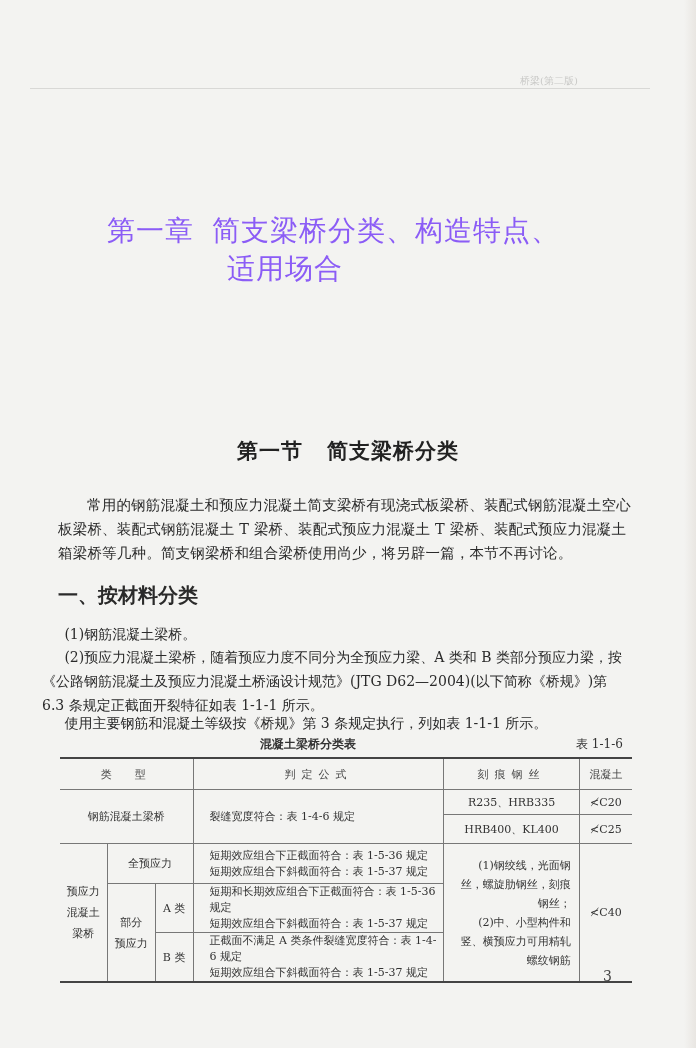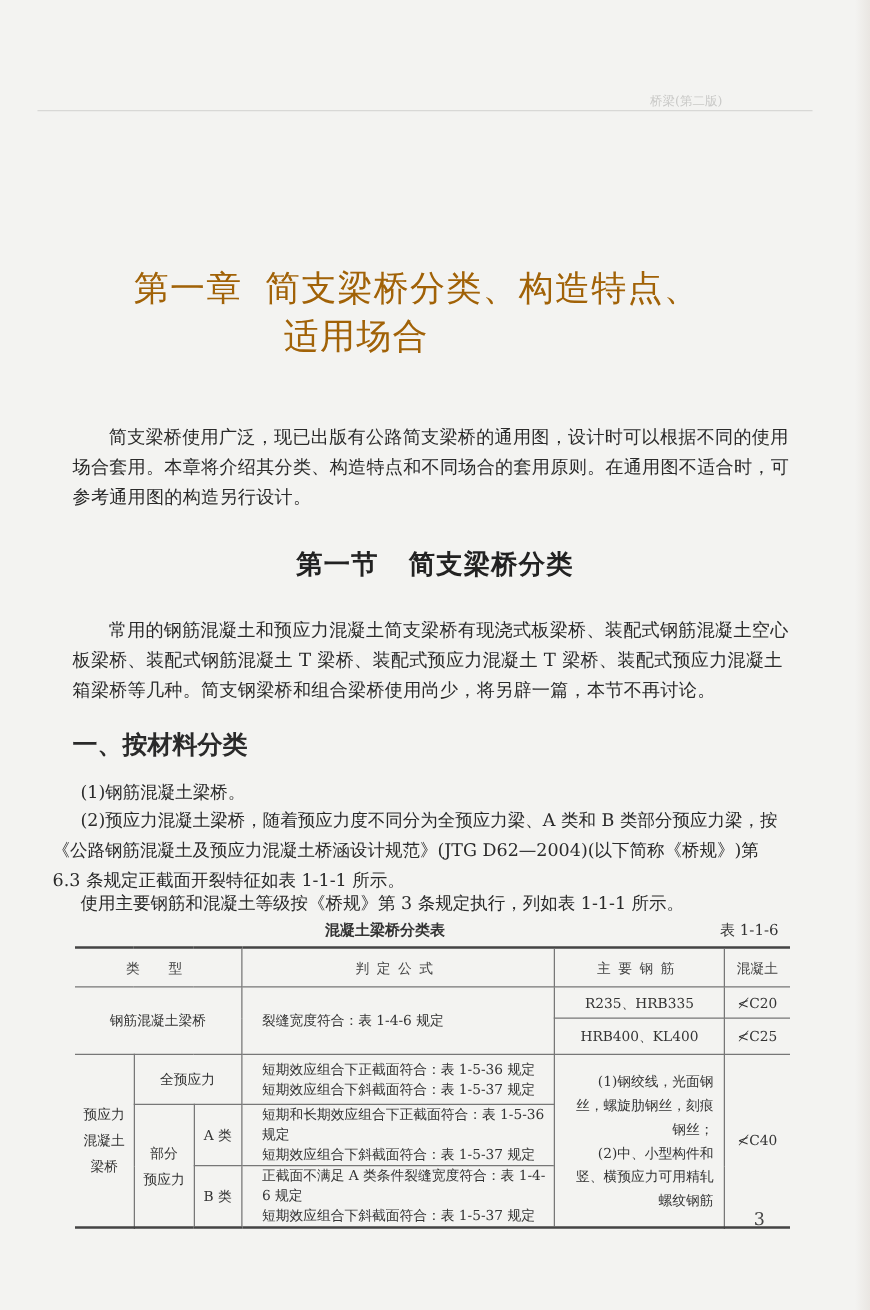--- a/index.html
+++ b/index.html
@@ -13,21 +13,21 @@
   .page { position: absolute; left: 0; top: 0; width: 696px; height: 1048px; }
   .right-edge { position: absolute; right: 0; top: 0; width: 12px; height: 1048px; background: linear-gradient(to right, #f3f3f1, #e9e6e2); }
   .ghost-header { position: absolute; left: 30px; top: 88px; width: 620px; height: 1px; background: #d8d8d6; }
   .ghost-header-text { position: absolute; left: 520px; top: 74px; font-size: 10px; color: #c9c9c7; }
 
   p.body { position: absolute; left: 58px; width: 580px; margin: 0; font-size: 14.5px; line-height: 24px; text-indent: 2em; letter-spacing: 0.2px; }
   #intro { top: 100px; }
   #chapter-intro { top: 338px; }
   #section-intro { top: 493px; }
 
-  .chapter-title { position: absolute; left: 107px; top: 212px; font-family: "DejaVu Sans", sans-serif; font-size: 28px; line-height: 38px; color: #a16207; letter-spacing: 1px; font-weight: 300; }
+  .chapter-title { position: absolute; left: 107px; top: 212px; font-family: "DejaVu Sans", sans-serif; font-size: 28px; line-height: 38px; color: #8b5cf6; letter-spacing: 1px; font-weight: 300; }
   .chapter-title .num { display: inline-block; margin-right: 18px; }
   .chapter-title .line2 { display: block; padding-left: 120px; }
 
   .section-title { position: absolute; left: 0; width: 696px; top: 437px; text-align: center; font-size: 21px; font-weight: bold; color: #222; letter-spacing: 1px; }
   .section-title .num { margin-right: 24px; margin-top: 33px; }
 
   .sub-heading { position: absolute; left: 58px; top: 582px; font-family: "DejaVu Sans", sans-serif; font-size: 20px; font-weight: bold; color: #2a2a2a; }
 
   .item { position: absolute; left: 42px; width: 580px; margin: 0; font-size: 14px; line-height: 24px; text-indent: 1.6em; }
   #item1 { top: 622px; }
@@ -59,21 +59,20 @@
   <div class="right-edge"></div>
   <div class="ghost-header"></div>
   <div class="ghost-header-text">桥梁(第二版)</div>
 
 
   <div class="chapter-title">
     <span class="num">第一章</span><span>简支梁桥分类、构造特点、</span>
     <span class="line2">适用场合</span>
   </div>
 
-  <p class="body" id="chapter-intro">简支梁桥使用广泛，现已出版有公路简支梁桥的通用图，设计时可以根据不同的使用场合套用。本章将介绍其分类、构造特点和不同场合的套用原则。在通用图不适合时，可参考通用图的构造另行设计。</p>
 
   <div class="section-title">
     <span class="num">第一节</span><span>简支梁桥分类</span>
   </div>
 
   <p class="body" id="section-intro">常用的钢筋混凝土和预应力混凝土简支梁桥有现浇式板梁桥、装配式钢筋混凝土空心板梁桥、装配式钢筋混凝土 T 梁桥、装配式预应力混凝土 T 梁桥、装配式预应力混凝土箱梁桥等几种。简支钢梁桥和组合梁桥使用尚少，将另辟一篇，本节不再讨论。</p>
 
   <div class="sub-heading">一、按材料分类</div>
 
   <p class="item" id="item1">(1)钢筋混凝土梁桥。</p>
@@ -89,21 +88,21 @@
         <col style="width:52px">
         <col style="width:40px">
         <col style="width:284px">
         <col style="width:146px">
         <col style="width:54px">
     </colgroup>
     <tbody>
         <tr>
       <th class="hdr" colspan="3">类　型</th>
       <th class="hdr">判定公式</th>
-      <th class="hdr">主要钢筋</th>
+      <th class="hdr">刻痕钢丝</th>
       <th class="hdr" style="letter-spacing:0">混凝土</th>
     </tr>
     <tr style="height:25px">
       <td class="c" colspan="3" rowspan="2">钢筋混凝土梁桥</td>
       <td rowspan="2" class="formula">裂缝宽度符合：表 1-4-6 规定</td>
       <td class="c">R235、HRB335</td>
       <td class="c">≮C20</td>
     </tr>
     <tr style="height:29px">
       <td class="c">HRB400、KL400</td>

